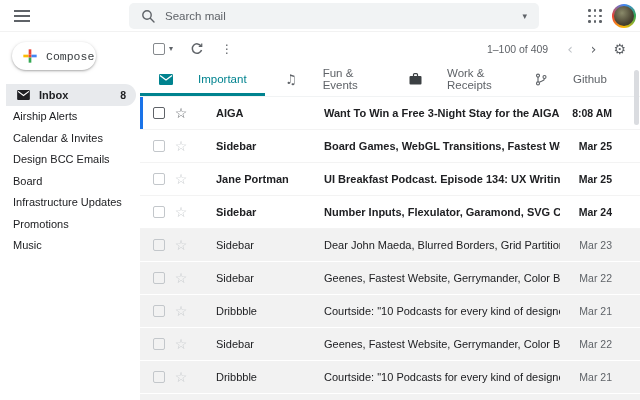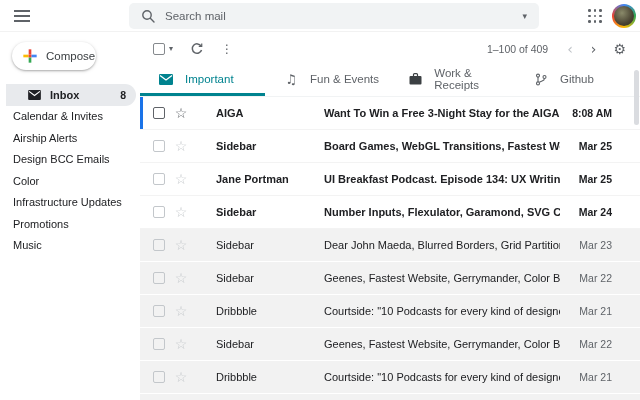--- a/index.html
+++ b/index.html
@@ -24,46 +24,46 @@
   .appsgrid i { width:2.6px; height:2.6px; border-radius:50%; background:#5f6368; }
   .avatar { position:absolute; left:612px; top:4px; width:24px; height:24px; border-radius:50%;
     background:conic-gradient(#4285F4,#34A853,#FBBC05,#EA4335,#4285F4); padding:2px; cursor:pointer; }
   .avatar i { display:block; width:20px; height:20px; border-radius:50%;
     background:radial-gradient(circle at 40% 35%, #8a8a6a, #4a4433 60%, #2c2a1e); }
 
   
   .sidebar { position:absolute; top:32px; left:0; width:140px; bottom:0; background:#fff; }
   .compose { margin:10px 0 14px 12px; width:84px; height:28px; background:#fff; border:none;
     border-radius:16px; display:flex; align-items:center; gap:8px; padding-left:10px; cursor:pointer;
-    box-shadow:0 1px 2px rgba(0,0,0,.25), 0 1px 4px rgba(0,0,0,.12); }
+    box-shadow:0 1px 2px rgba(0,0,0,.25), 0 1px 4px rgba(0,0,0,.12);font-family:Liberation Mono, monospace; }
   .compose span { font-size:11.5px; font-weight:500; color:#3c4043; }
   .nav-item { height:21.5px; display:flex; align-items:center; padding-left:13px;
     font-size:11px; color:#202124; cursor:pointer; }
   .nav-item.selected { background:#e8eaed; border-radius:0 14px 14px 0; margin:0 4px 0 6px;
-    padding-left:22px; font-weight:700; }
+    padding-left:11px; font-weight:700; }
   .nav-icon { width:13px; margin-right:9px; display:flex; align-items:center; }
   .nav-count { margin-left:auto; margin-right:10px; font-size:10.5px; font-weight:700; }
 
   
   .main { position:absolute; left:140px; top:32px; right:0; bottom:0; }
   .toolbar { height:33px; display:flex; align-items:center; }
   .sel-box { width:12px; height:12px; border:1px solid #85898d; border-radius:2px;
     margin-left:13px; cursor:pointer; }
   .sel-caret { font-size:8px; color:#5f6368; margin-left:4px; cursor:pointer; }
   .tb-refresh { margin-left:17px; cursor:pointer; display:flex; }
   .tb-more { margin-left:17px; font-size:12px; color:#5f6368; cursor:pointer; letter-spacing:0; }
   .tb-right { margin-left:auto; display:flex; align-items:center; margin-right:14px; }
   .pagination { font-size:10.5px; color:#5f6368; margin-right:16px; }
   .chev { font-size:14px; cursor:pointer; padding:0 3px; }
   .chev.left { color:#bdc1c6; margin-right:12px; }
   .chev.right { color:#5f6368; margin-right:14px; }
   .gear { font-size:14px; color:#5f6368; cursor:pointer; }
 
   .tabs { height:32px; display:flex; border-bottom:1px solid #f1f3f4; }
-  .tab { width:125px; display:flex; align-items:center; gap:12px; padding-left:19px;
+  .tab { width:125px; display:flex; align-items:center; gap:25px; padding-left:19px;
     font-size:11.5px; color:#5f6368; border-bottom:3px solid transparent; cursor:pointer; }
   .tab .tabicon { display:flex; align-items:center; width:14px; justify-content:center;
     font-size:13px; color:#3c4043; }
   .tab.active { color:#00838F; border-bottom-color:#00838F; font-weight:500; }
   .tab.active .tabicon { color:#00838F; }
 
   .list { position:relative; }
   .row { height:33px; display:flex; align-items:center; background:#fff;
     border-bottom:1px solid #f3f3f3; padding-right:28px; position:relative; cursor:pointer; }
   .row.read { background:#f2f2f2; border-bottom-color:#fff; }
@@ -136,36 +136,36 @@
           <svg width="13" height="10" viewBox="0 0 14 11">
             <rect width="14" height="11" rx="1.2" fill="#202124"></rect>
             <path d="M1 1.5 L7 6 L13 1.5" stroke="#fff" stroke-width="1.3" fill="none"></path>
           </svg>
         </span>
     <span class="nav-label">Inbox</span>
     <span class="nav-count">8</span>
   </div>
       <div class="nav-item">
 
+    <span class="nav-label">Airship Alerts</span>
+
+  </div>
+      <div class="nav-item">
+
     <span class="nav-label">Calendar &amp; Invites</span>
 
   </div>
       <div class="nav-item">
 
-    <span class="nav-label">Airship Alerts</span>
-
-  </div>
-      <div class="nav-item">
-
     <span class="nav-label">Design BCC Emails</span>
 
   </div>
       <div class="nav-item">
 
-    <span class="nav-label">Color</span>
+    <span class="nav-label">Board</span>
 
   </div>
       <div class="nav-item">
 
     <span class="nav-label">Infrastructure Updates</span>
 
   </div>
       <div class="nav-item">
 
     <span class="nav-label">Promotions</span>

